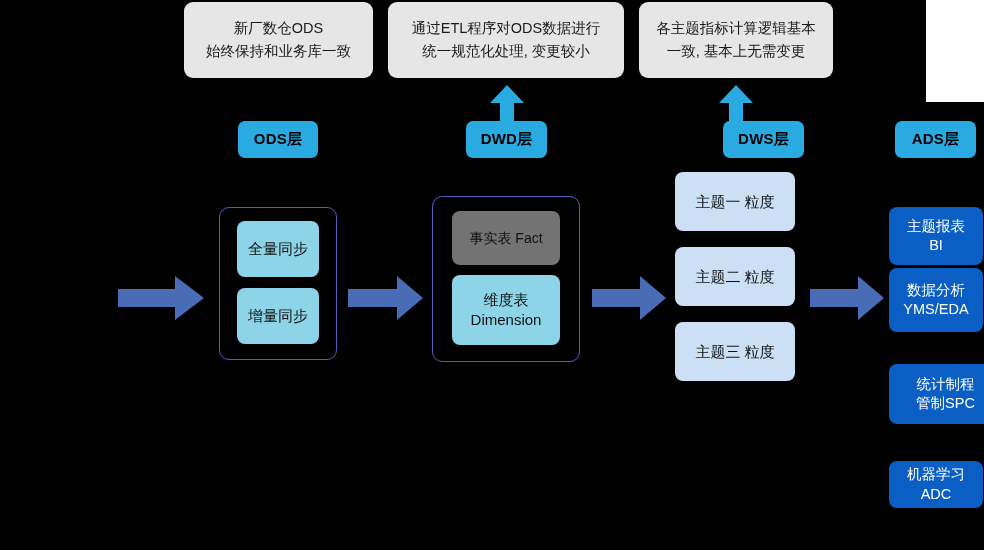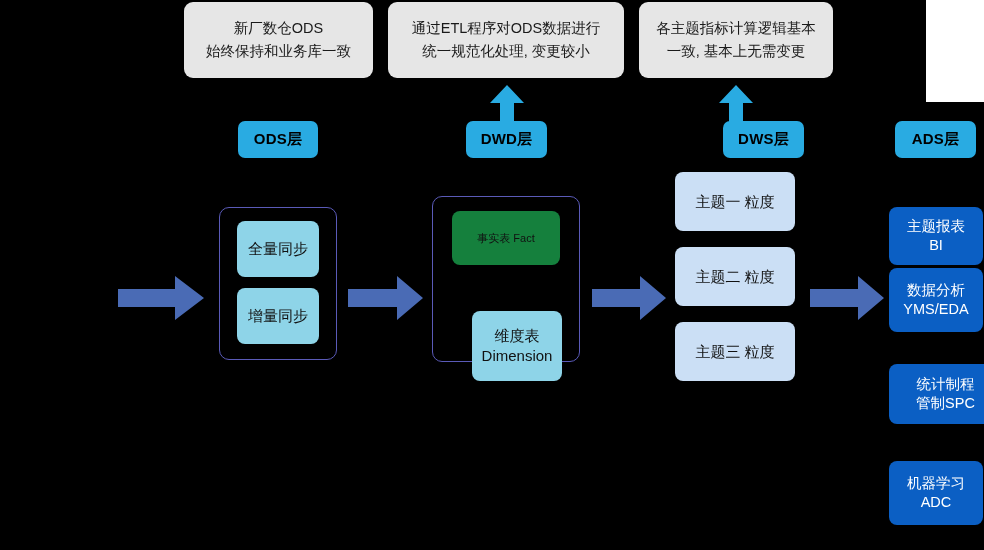--- a/index.html
+++ b/index.html
@@ -82,21 +82,21 @@
     flex-direction: column;
     align-items: center;
     justify-content: center;
     text-align: center;
     white-space: nowrap;
     line-height: 1.32;
   }
   .card .ln { display: block; }
 
   .card.cyan-soft { background: #8ed4e8; color: #111111; font-size: 15px; }
-  .card.blue-pale { background: #15803d; color: #111111; font-size: 11px; }
+  .card.blue-pale { background: #737373; color: #111111; font-size: 14px; }
   .card.blue-light { background: #cbdff5; color: #111111; font-size: 15px; }
   .card.blue-solid { background: #0b5fc4; color: #ffffff; font-size: 14.5px; }
 
   
   .flow-arrow { position: absolute; }
 </style>
 </head>
 <body>
 
 <div id="stage">
@@ -146,21 +146,21 @@
   <div class="card cyan-soft" style="left:237px; top:288px; width:82px; height:56px;">
     <span class="ln">增量同步</span>
   </div>
 
   <div class="group-box" style="left:432px; top:196px; width:148px; height:166px;"></div>
 
   <div class="card blue-pale" style="left:452px; top:211px; width:108px; height:54px;">
     <span class="ln">事实表 Fact</span>
   </div>
 
-  <div class="card cyan-soft" style="left:472px; top:275px; width:90px; height:70px;margin-top:36px;">
+  <div class="card cyan-soft" style="left:452px; top:275px; width:108px; height:70px;">
     <span class="ln">维度表</span>
     <span class="ln">Dimension</span>
   </div>
 
   <div class="card blue-light" style="left:675px; top:172px; width:120px; height:59px;">
     <span class="ln">主题一 粒度</span>
   </div>
 
   <div class="card blue-light" style="left:675px; top:247px; width:120px; height:59px;">
     <span class="ln">主题二 粒度</span>
@@ -178,21 +178,21 @@
   <div class="card blue-solid" style="left:889px; top:268px; width:94px; height:64px;">
     <span class="ln">数据分析</span>
     <span class="ln">YMS/EDA</span>
   </div>
 
   <div class="card blue-solid" style="left:889px; top:364px; width:113px; height:60px;">
     <span class="ln">统计制程</span>
     <span class="ln">管制SPC</span>
   </div>
 
-  <div class="card blue-solid" style="left:889px; top:461px; width:94px; height:64px;">
+  <div class="card blue-solid" style="left:889px; top:461px; width:94px; height:47px;">
     <span class="ln">机器学习</span>
     <span class="ln">ADC</span>
   </div>
 
   <svg class="flow-arrow" style="left:118px; top:276px;" width="86" height="44" viewBox="0 0 86 44">
     <polygon points="0,13 57,13 57,0 86,22 57,44 57,31 0,31" fill="#4a6bb5"></polygon>
   </svg>
 
   <svg class="flow-arrow" style="left:348px; top:276px;" width="75" height="44" viewBox="0 0 75 44">
     <polygon points="0,13 49,13 49,0 75,22 49,44 49,31 0,31" fill="#4a6bb5"></polygon>

